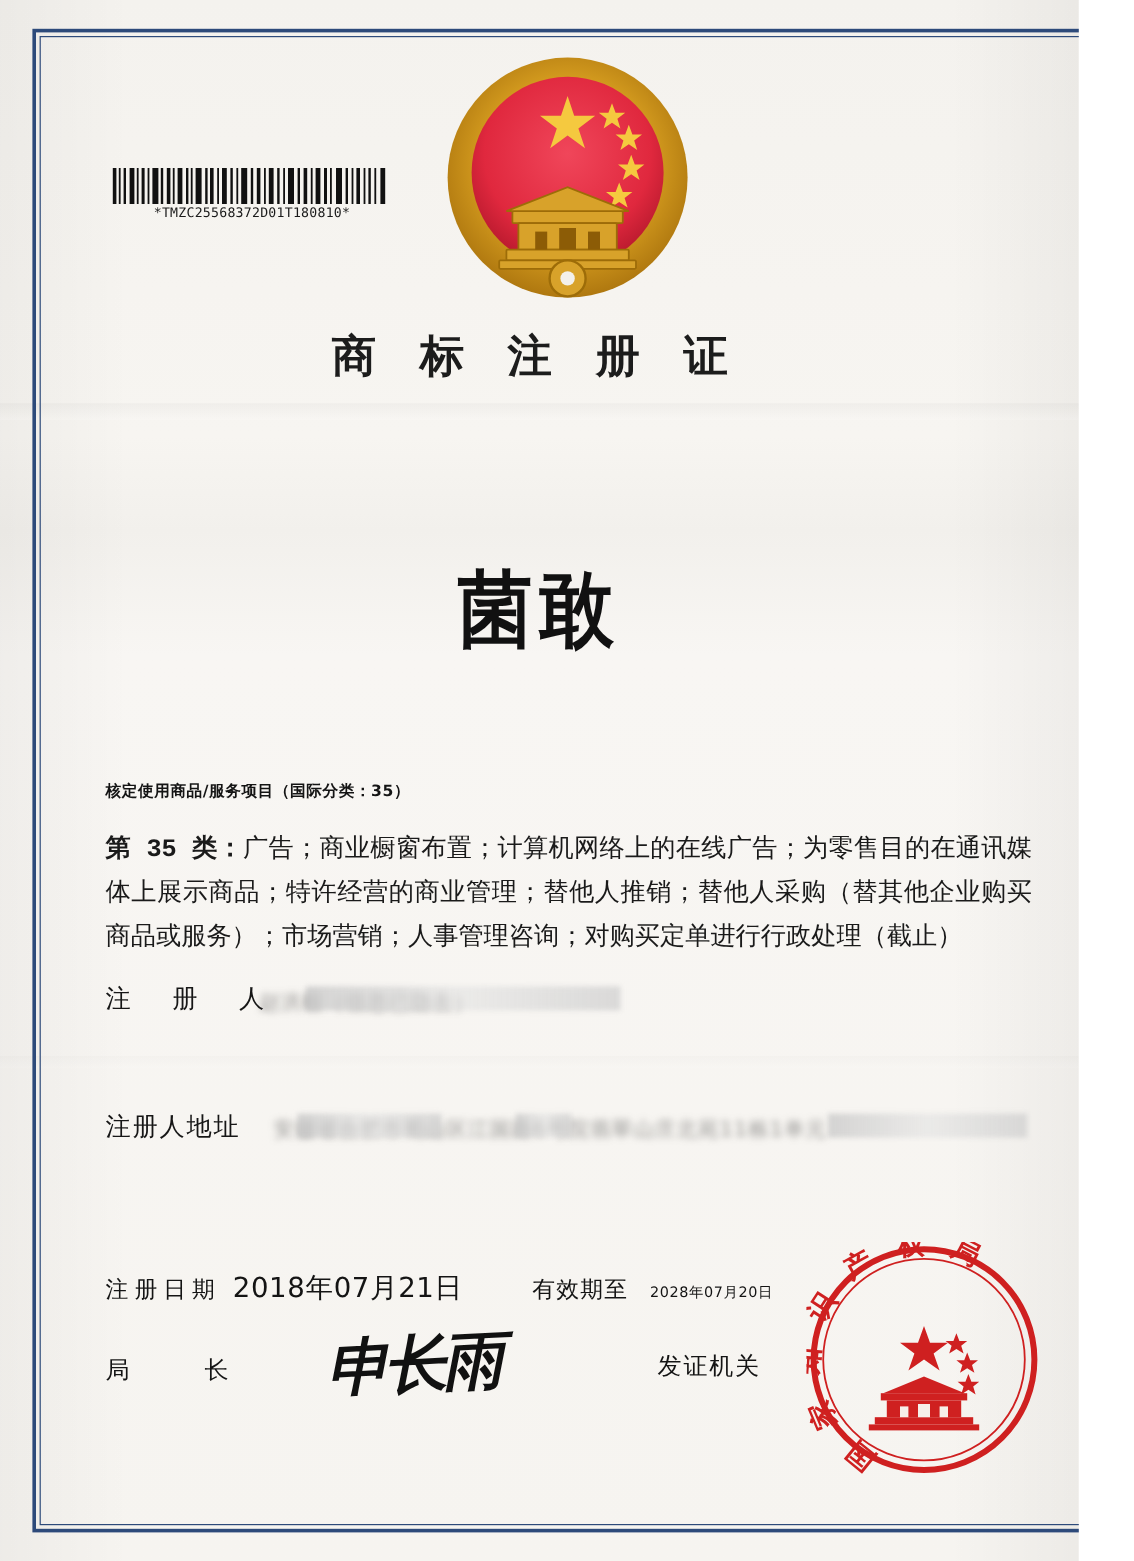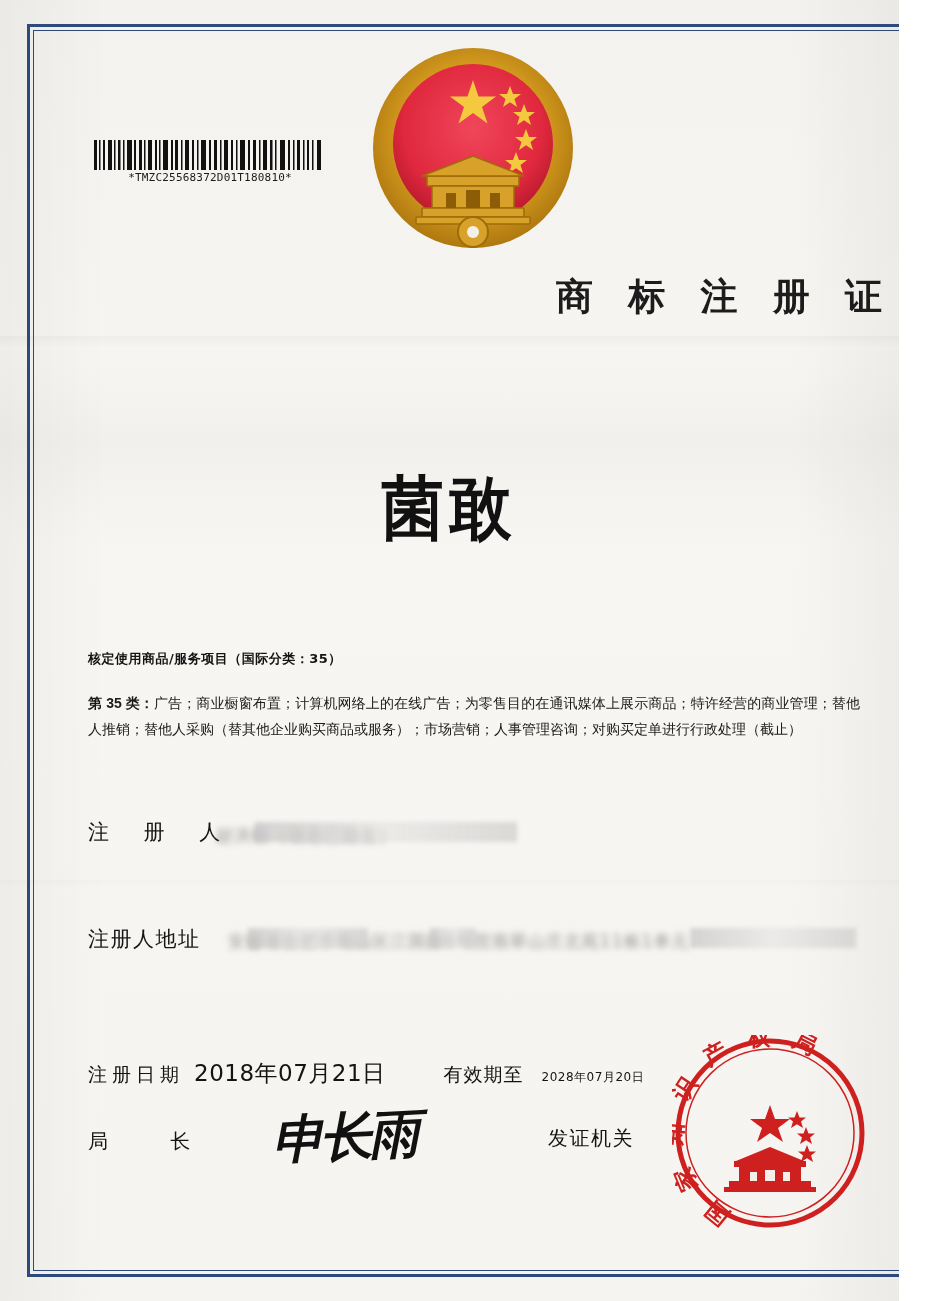--- a/index.html
+++ b/index.html
@@ -86,23 +86,23 @@
   
   .emblem {
     position: absolute;
     left: 370px; top: 44px;
     width: 206px; height: 212px;
   }
 
   
   .doc-title {
     position: absolute;
-    left: 0; right: 4px; top: 272px;
-    text-align: right;
-    font-family: Liberation Serif, serif;
+    left: 0; right: 16px; top: 272px;
+    text-align: center;
+    font-family: Liberation Sans, sans-serif;
     font-weight: bold;
     font-size: 37px;
     letter-spacing: 13px;
     color: #1c1c1c;
     text-indent: 13px;
   }
 
   
   .mark {
     position: absolute;
@@ -123,23 +123,23 @@
     font-family: "DejaVu Sans", "Liberation Sans", sans-serif;
     font-weight: bold;
     font-size: 13px;
     color: #141414;
     letter-spacing: .5px;
   }
   .sec-body {
     position: absolute;
     left: 88px; top: 690px;
     width: 772px;
-    font-family: Liberation Sans, sans-serif;
-    font-size: 14px;
-    line-height: 26px;
+    font-family: Liberation Mono, monospace;
+    font-size: 21px;
+    line-height: 37px;
     color: #1a1a1a;
     text-align: justify;
   }
   .sec-body b { font-weight: bold; }
 
   
   .field-label {
     position: absolute;
     font-family: Liberation Mono, monospace;
     font-size: 21px;

